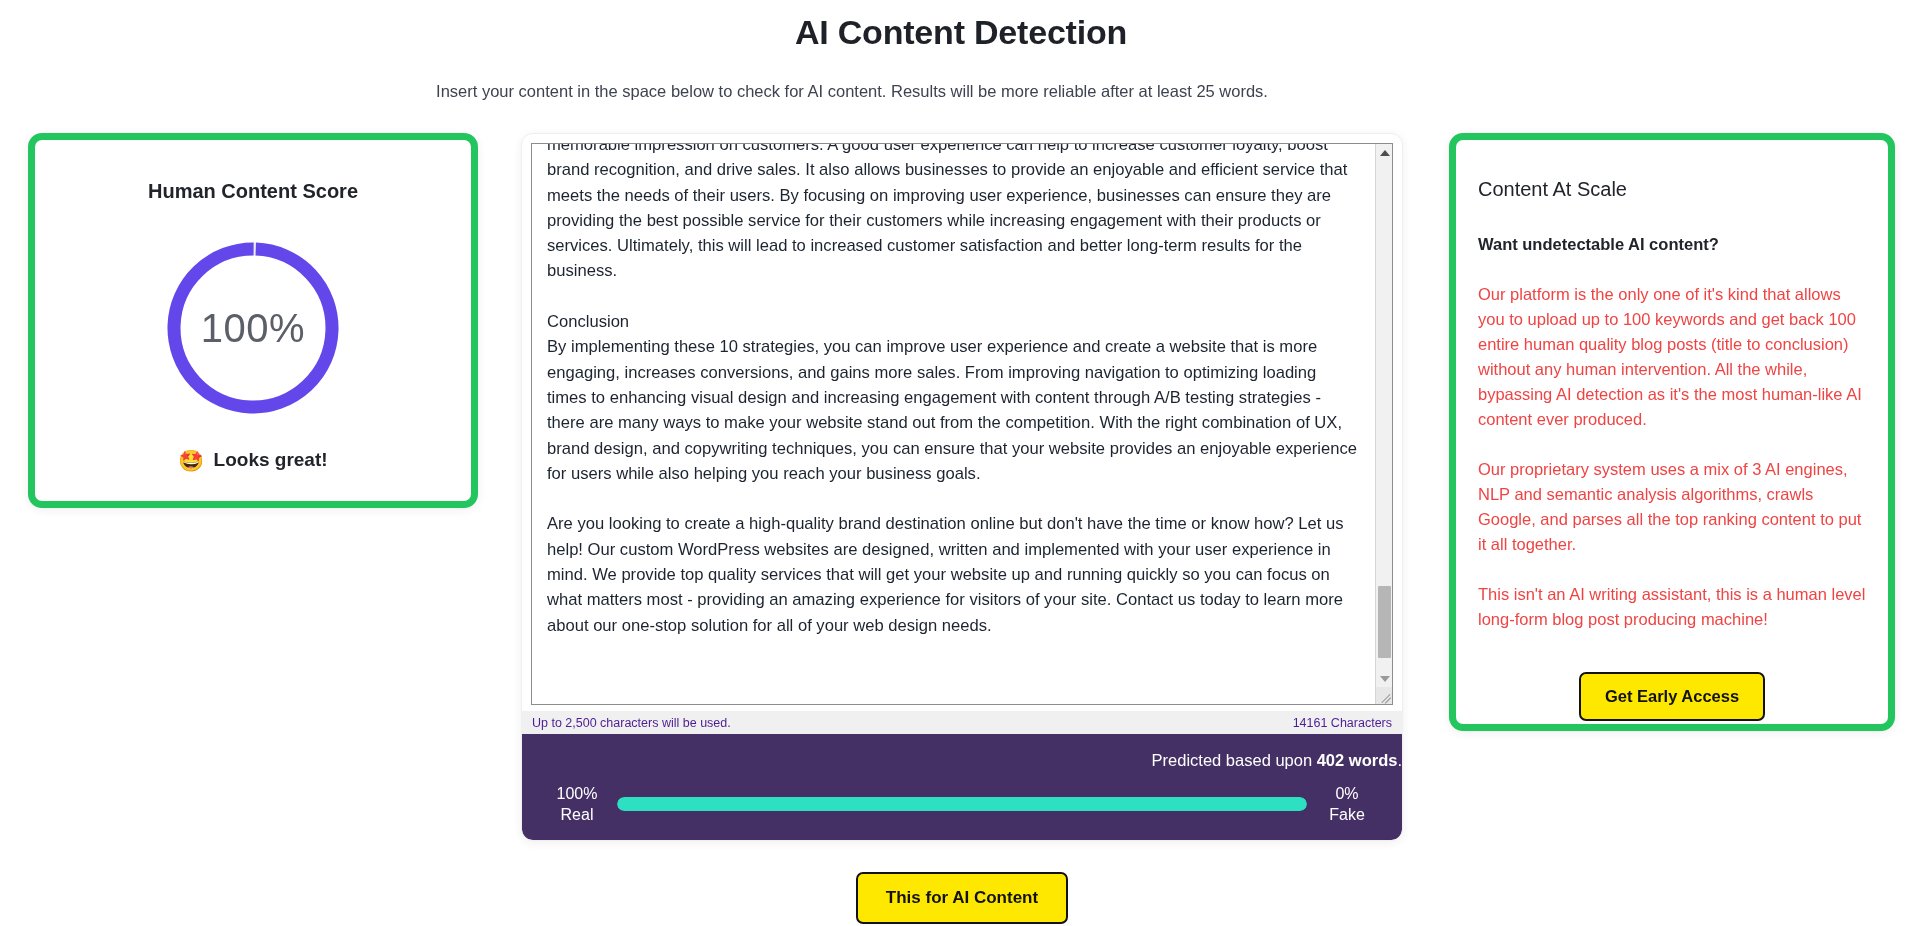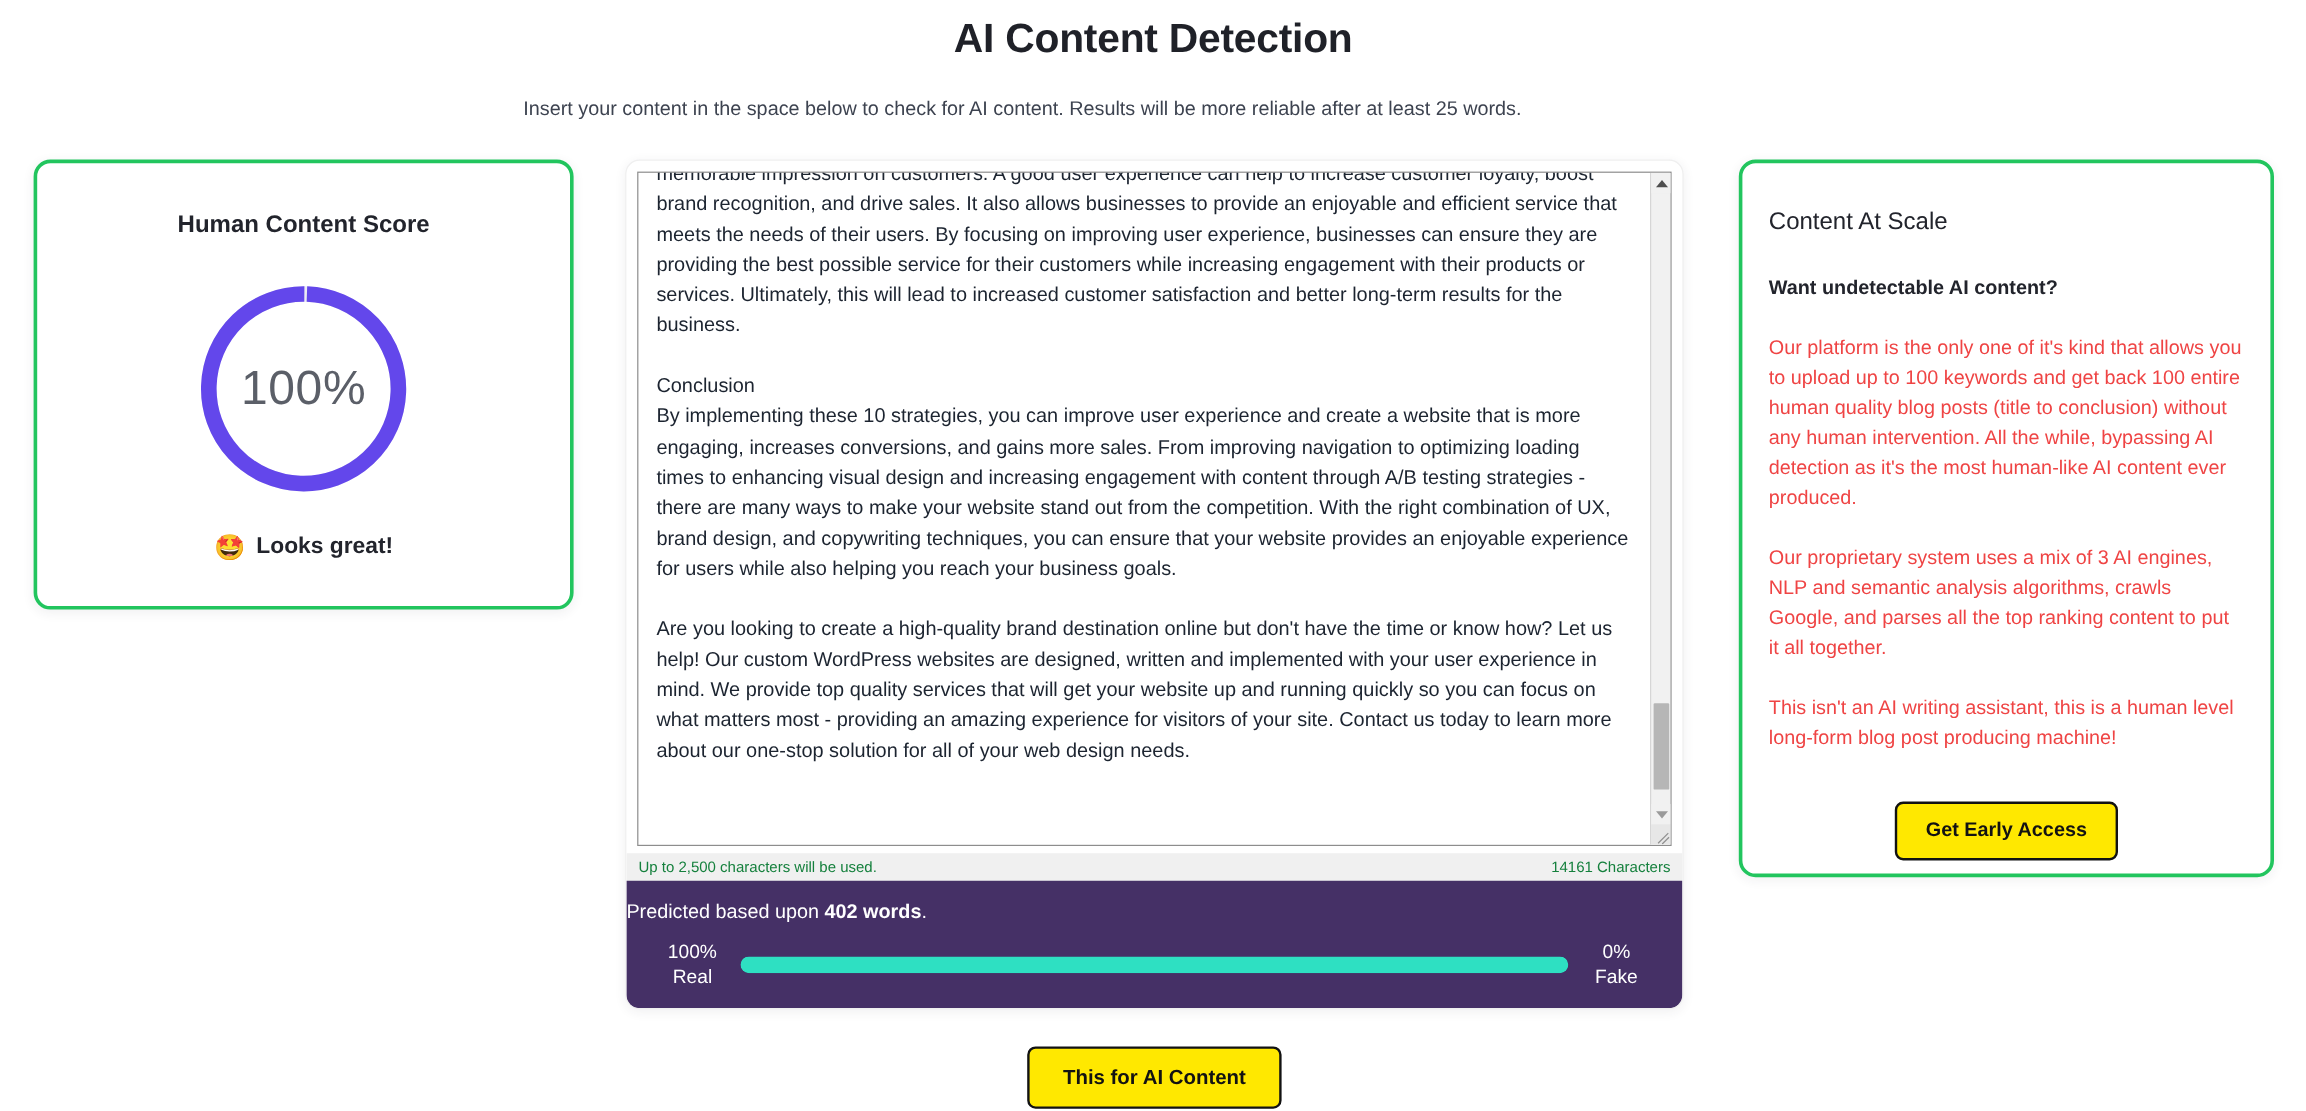--- a/index.html
+++ b/index.html
@@ -39,21 +39,21 @@
     width: 1704px;
     text-align: center;
     font-size: 16.5px;
     color: #3d4350;
   }
 
   
   .card {
     position: absolute;
     background: #ffffff;
-    border: 3px solid #22c55e;
+    border: 7px solid #22c55e;
     border-radius: 14px;
     box-shadow: 0 2px 10px rgba(40,45,60,0.07);
   }
 
   
   #score-card {
     left: 28px;
     top: 133px;
     width: 450px;
     height: 375px;
@@ -187,37 +187,38 @@
     left: 0;
     top: 577px;
     width: 880px;
     height: 23px;
     background: #f0f0f0;
     display: flex;
     align-items: center;
     justify-content: space-between;
     padding: 0 10px;
     font-size: 12.5px;
-    color: #15803d;
+    color: #4c1d95;
   }
 
   .result-bar {
     position: absolute;
     left: 0;
     top: 600px;
     width: 880px;
     height: 106px;
     background: #453066;
     color: #ffffff;
     border-radius: 0 0 10px 10px;
   }
   .predicted {
-    text-align: left;
+    text-align: right;
     padding-top: 17px;
     font-size: 16.5px;
+    padding-left: 15px;
   }
   .predicted b { font-weight: bold; }
   .meter-row {
     display: flex;
     align-items: center;
     margin-top: 13px;
     padding: 0 24px;
   }
   .meter-side {
     width: 62px;

